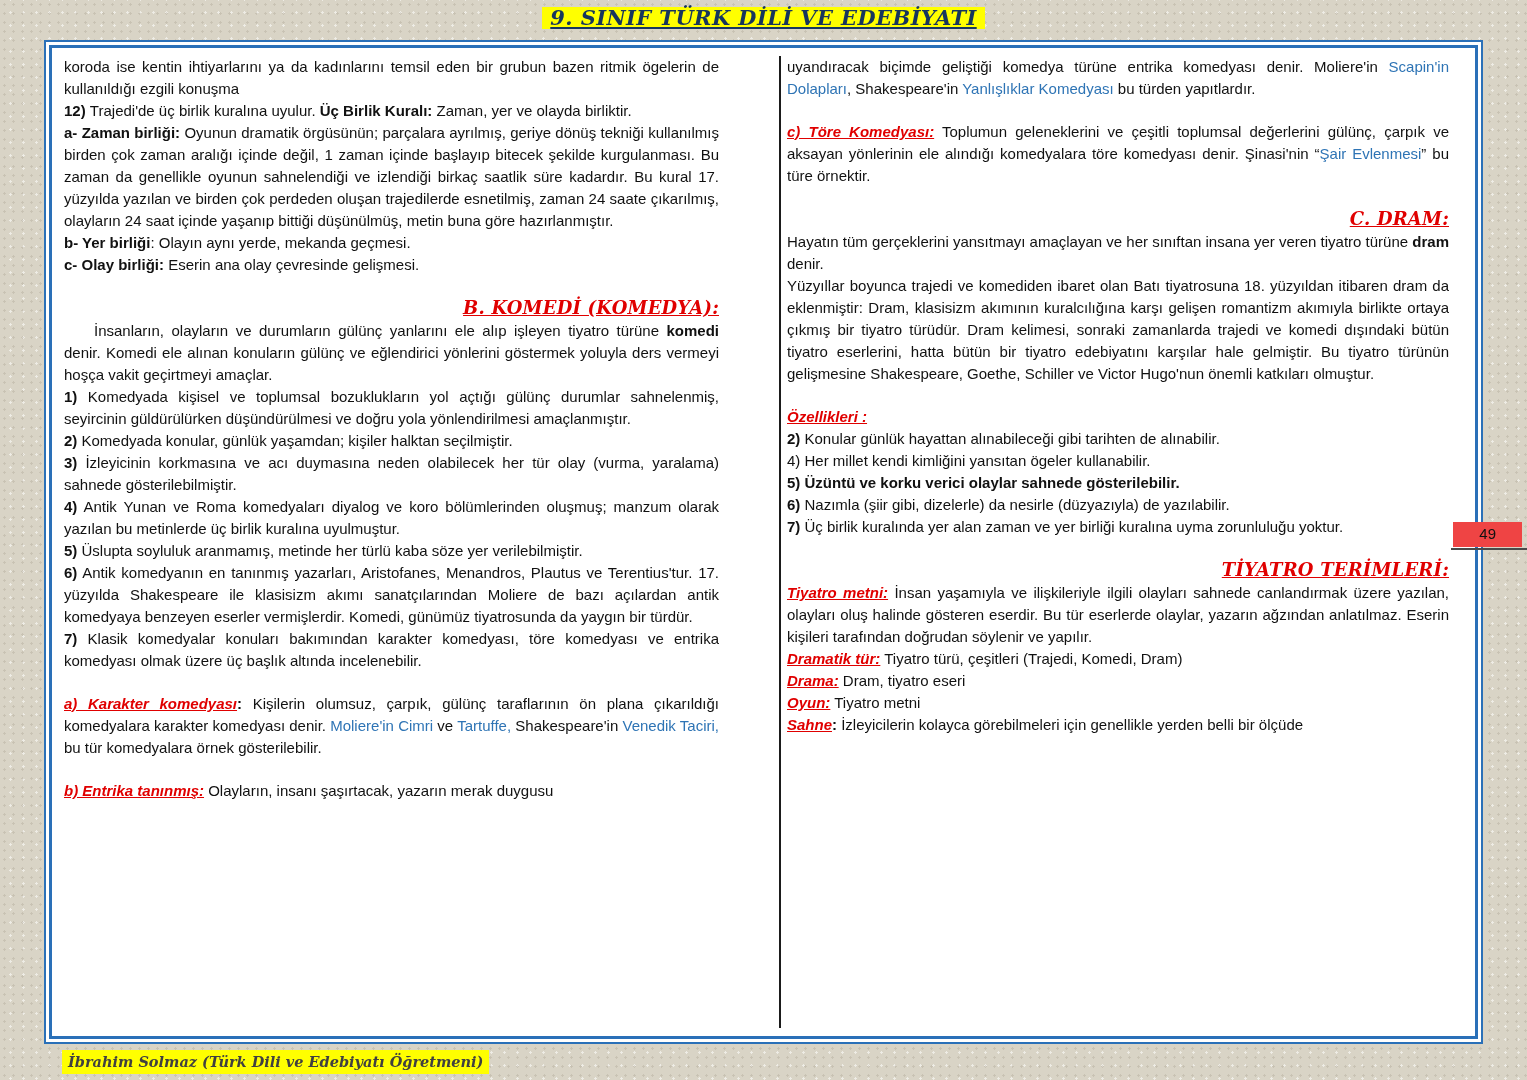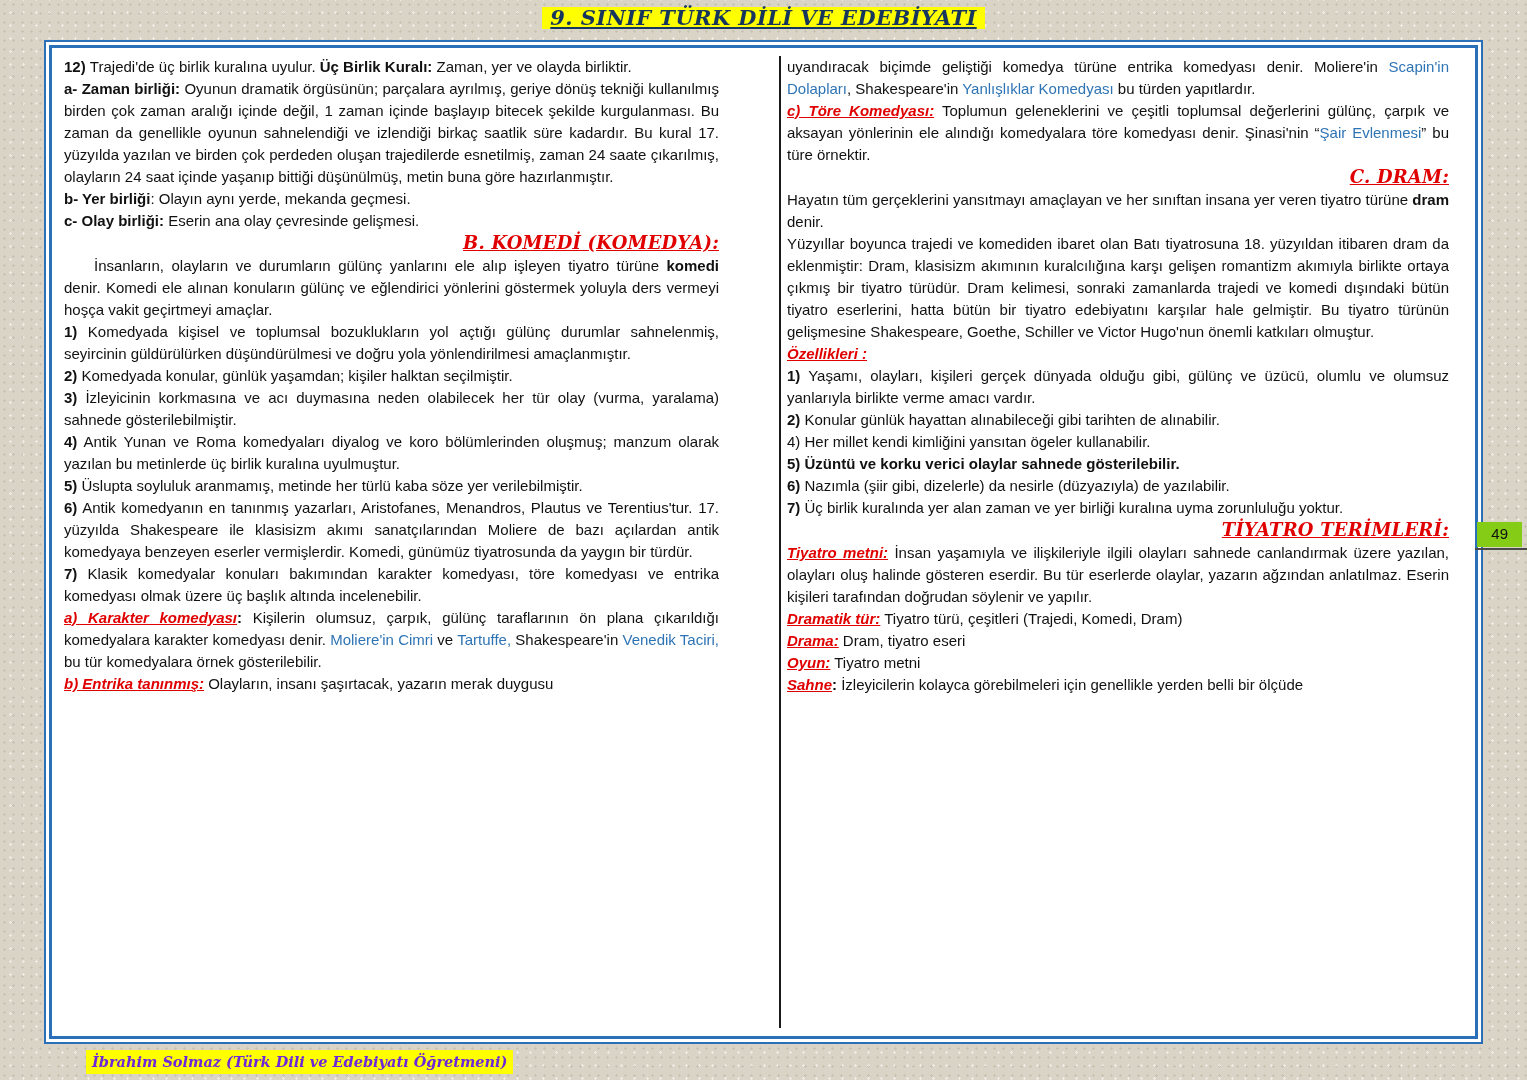--- a/index.html
+++ b/index.html
@@ -35,51 +35,52 @@
   .frame-inner{
     width:100%;height:100%;border:3px solid var(--frame-blue);box-sizing:border-box;
     padding:8px 26px 8px 12px;display:flex;overflow:hidden;background:#fff;
   }
   .col{overflow:hidden;}
   .col-left{flex:0 0 655px;width:655px;}
   .divider{flex:0 0 2px;background:#1b1b1b;margin-left:60px;margin-right:6px;}
   .col-right{flex:1;}
   .para{margin:0;text-align:justify;}
   .para.center{text-align:right;}
-  .para.gap{}
+  .para.gap{margin-top:21px;}
   .para.indent{text-indent:30px;}
   .b{font-weight:700;}
   .i{font-style:italic;}
   .u{text-decoration:underline;}
   .red{color:var(--red);}
   .blue{color:var(--blue);}
   .script{font-family:"DejaVu Serif",serif;font-size:18px;letter-spacing:.2px;}
   .page-num{
-    position:absolute;top:522px;right:5px;background:#84cc16;color:#111;
-    font-size:15px;line-height:18px;padding:3px 14px 4px;z-index:3;
+    position:absolute;top:522px;right:5px;background:#ef4444;color:#111;
+    font-size:15px;line-height:18px;padding:3px 26px 4px;z-index:3;
   }
   .page-num::after{
     content:"";position:absolute;left:-2px;right:-5px;bottom:-3px;height:2px;background:#4a4a4a;
   }
   .footer{
     position:absolute;left:62px;bottom:6px;z-index:2;
     font-family:"DejaVu Serif",serif;font-style:italic;font-weight:700;
-    font-size:14.5px;color:#6d28d9;background:var(--yellow);padding:1px 6px;margin-left:24px;
+    font-size:14.5px;color:#404040;background:var(--yellow);padding:1px 6px;
   }
 </style>
 </head>
 <body>
 
 <div class="header">
   <span class="doc-title">9. SINIF TÜRK DİLİ VE EDEBİYATI</span>
 </div>
 
 <div class="frame">
   <div class="frame-inner">
     <div class="col col-left">
+        <p class="para"><span>koroda ise kentin ihtiyarlarını ya da kadınlarını temsil eden bir grubun bazen ritmik ögelerin de kullanıldığı ezgili konuşma</span></p>
         <p class="para"><span class="b">12) </span><span>Trajedi'de üç birlik kuralına uyulur. </span><span class="b">Üç Birlik Kuralı:</span><span> Zaman, yer ve olayda birliktir.</span></p>
         <p class="para"><span class="b">a- Zaman birliği:</span><span> Oyunun dramatik örgüsünün; parçalara ayrılmış, geriye dönüş tekniği kullanılmış birden çok zaman aralığı içinde değil, 1 zaman içinde başlayıp bitecek şekilde kurgulanması. Bu zaman da genellikle oyunun sahnelendiği ve izlendiği birkaç saatlik süre kadardır. Bu kural 17. yüzyılda yazılan ve birden çok perdeden oluşan trajedilerde esnetilmiş, zaman 24 saate çıkarılmış, olayların 24 saat içinde yaşanıp bittiği düşünülmüş, metin buna göre hazırlanmıştır.</span></p>
         <p class="para"><span class="b">b- Yer birliği</span><span>: Olayın aynı yerde, mekanda geçmesi.</span></p>
         <p class="para"><span class="b">c- Olay birliği:</span><span> Eserin ana olay çevresinde gelişmesi.</span></p>
         <p class="para center gap"><span class="script red b i u">B. KOMEDİ (KOMEDYA):</span></p>
         <p class="para indent"><span>İnsanların, olayların ve durumların gülünç yanlarını ele alıp işleyen tiyatro türüne </span><span class="b">komedi</span><span> denir. Komedi ele alınan konuların gülünç ve eğlendirici yönlerini göstermek yoluyla ders vermeyi hoşça vakit geçirtmeyi amaçlar.</span></p>
         <p class="para"><span class="b">1)</span><span> Komedyada kişisel ve toplumsal bozuklukların yol açtığı gülünç durumlar sahnelenmiş, seyircinin güldürülürken düşündürülmesi ve doğru yola yönlendirilmesi amaçlanmıştır.</span></p>
         <p class="para"><span class="b">2)</span><span> Komedyada konular, günlük yaşamdan; kişiler halktan seçilmiştir.</span></p>
         <p class="para"><span class="b">3)</span><span> İzleyicinin korkmasına ve acı duymasına neden olabilecek her tür olay (vurma, yaralama) sahnede gösterilebilmiştir.</span></p>
         <p class="para"><span class="b">4)</span><span> Antik Yunan ve Roma komedyaları diyalog ve koro bölümlerinden oluşmuş; manzum olarak yazılan bu metinlerde üç birlik kuralına uyulmuştur.</span></p>
@@ -90,21 +91,20 @@
         <p class="para gap"><span class="red b i u">b) Entrika tanınmış:</span><span> Olayların, insanı şaşırtacak, yazarın merak duygusu</span></p>
       </div>
     <div class="divider"></div>
     <div class="col col-right">
         <p class="para"><span>uyandıracak biçimde geliştiği komedya türüne entrika komedyası denir. Moliere'in </span><span class="blue">Scapin'in Dolapları</span><span>, Shakespeare'in </span><span class="blue">Yanlışlıklar Komedyası</span><span> bu türden yapıtlardır.</span></p>
         <p class="para gap"><span class="red b i u">c) Töre Komedyası:</span><span> Toplumun geleneklerini ve çeşitli toplumsal değerlerini gülünç, çarpık ve aksayan yönlerinin ele alındığı komedyalara töre komedyası denir. Şinasi'nin “</span><span class="blue">Şair Evlenmesi</span><span>” bu türe örnektir.</span></p>
         <p class="para center gap"><span class="script red b i u">C. DRAM:</span></p>
         <p class="para"><span>Hayatın tüm gerçeklerini yansıtmayı amaçlayan ve her sınıftan insana yer veren tiyatro türüne </span><span class="b">dram</span><span> denir.</span></p>
         <p class="para"><span>Yüzyıllar boyunca trajedi ve komediden ibaret olan Batı tiyatrosuna 18. yüzyıldan itibaren dram da eklenmiştir: Dram, klasisizm akımının kuralcılığına karşı gelişen romantizm akımıyla birlikte ortaya çıkmış bir tiyatro türüdür. Dram kelimesi, sonraki zamanlarda trajedi ve komedi dışındaki bütün tiyatro eserlerini, hatta bütün bir tiyatro edebiyatını karşılar hale gelmiştir. Bu tiyatro türünün gelişmesine Shakespeare, Goethe, Schiller ve Victor Hugo'nun önemli katkıları olmuştur.</span></p>
         <p class="para gap"><span class="red b i u">Özellikleri :</span></p>
-        <p class="para"><span class="b">1)</span><span> Yaşamı, olayları, kişileri gerçek dünyada olduğu gibi, gülünç ve üzücü, olumlu ve olumsuz yanlarıyla birlikte verme amacı vardır.</span></p>
         <p class="para"><span class="b">2)</span><span> Konular günlük hayattan alınabileceği gibi tarihten de alınabilir.</span></p>
         <p class="para"><span>4) Her millet kendi kimliğini yansıtan ögeler kullanabilir.</span></p>
         <p class="para"><span class="b">5) Üzüntü ve korku verici olaylar sahnede gösterilebilir.</span></p>
         <p class="para"><span class="b">6)</span><span> Nazımla (şiir gibi, dizelerle) da nesirle (düzyazıyla) de yazılabilir.</span></p>
         <p class="para"><span class="b">7)</span><span> Üç birlik kuralında yer alan zaman ve yer birliği kuralına uyma zorunluluğu yoktur.</span></p>
         <p class="para center gap"><span class="script red b i u">TİYATRO TERİMLERİ:</span></p>
         <p class="para"><span class="red b i u">Tiyatro metni:</span><span> İnsan yaşamıyla ve ilişkileriyle ilgili olayları sahnede canlandırmak üzere yazılan, olayları oluş halinde gösteren eserdir. Bu tür eserlerde olaylar, yazarın ağzından anlatılmaz. Eserin kişileri tarafından doğrudan söylenir ve yapılır.</span></p>
         <p class="para"><span class="red b i u">Dramatik tür:</span><span> Tiyatro türü, çeşitleri (Trajedi, Komedi, Dram)</span></p>
         <p class="para"><span class="red b i u">Drama:</span><span> Dram, tiyatro eseri</span></p>
         <p class="para"><span class="red b i u">Oyun:</span><span> Tiyatro metni</span></p>

